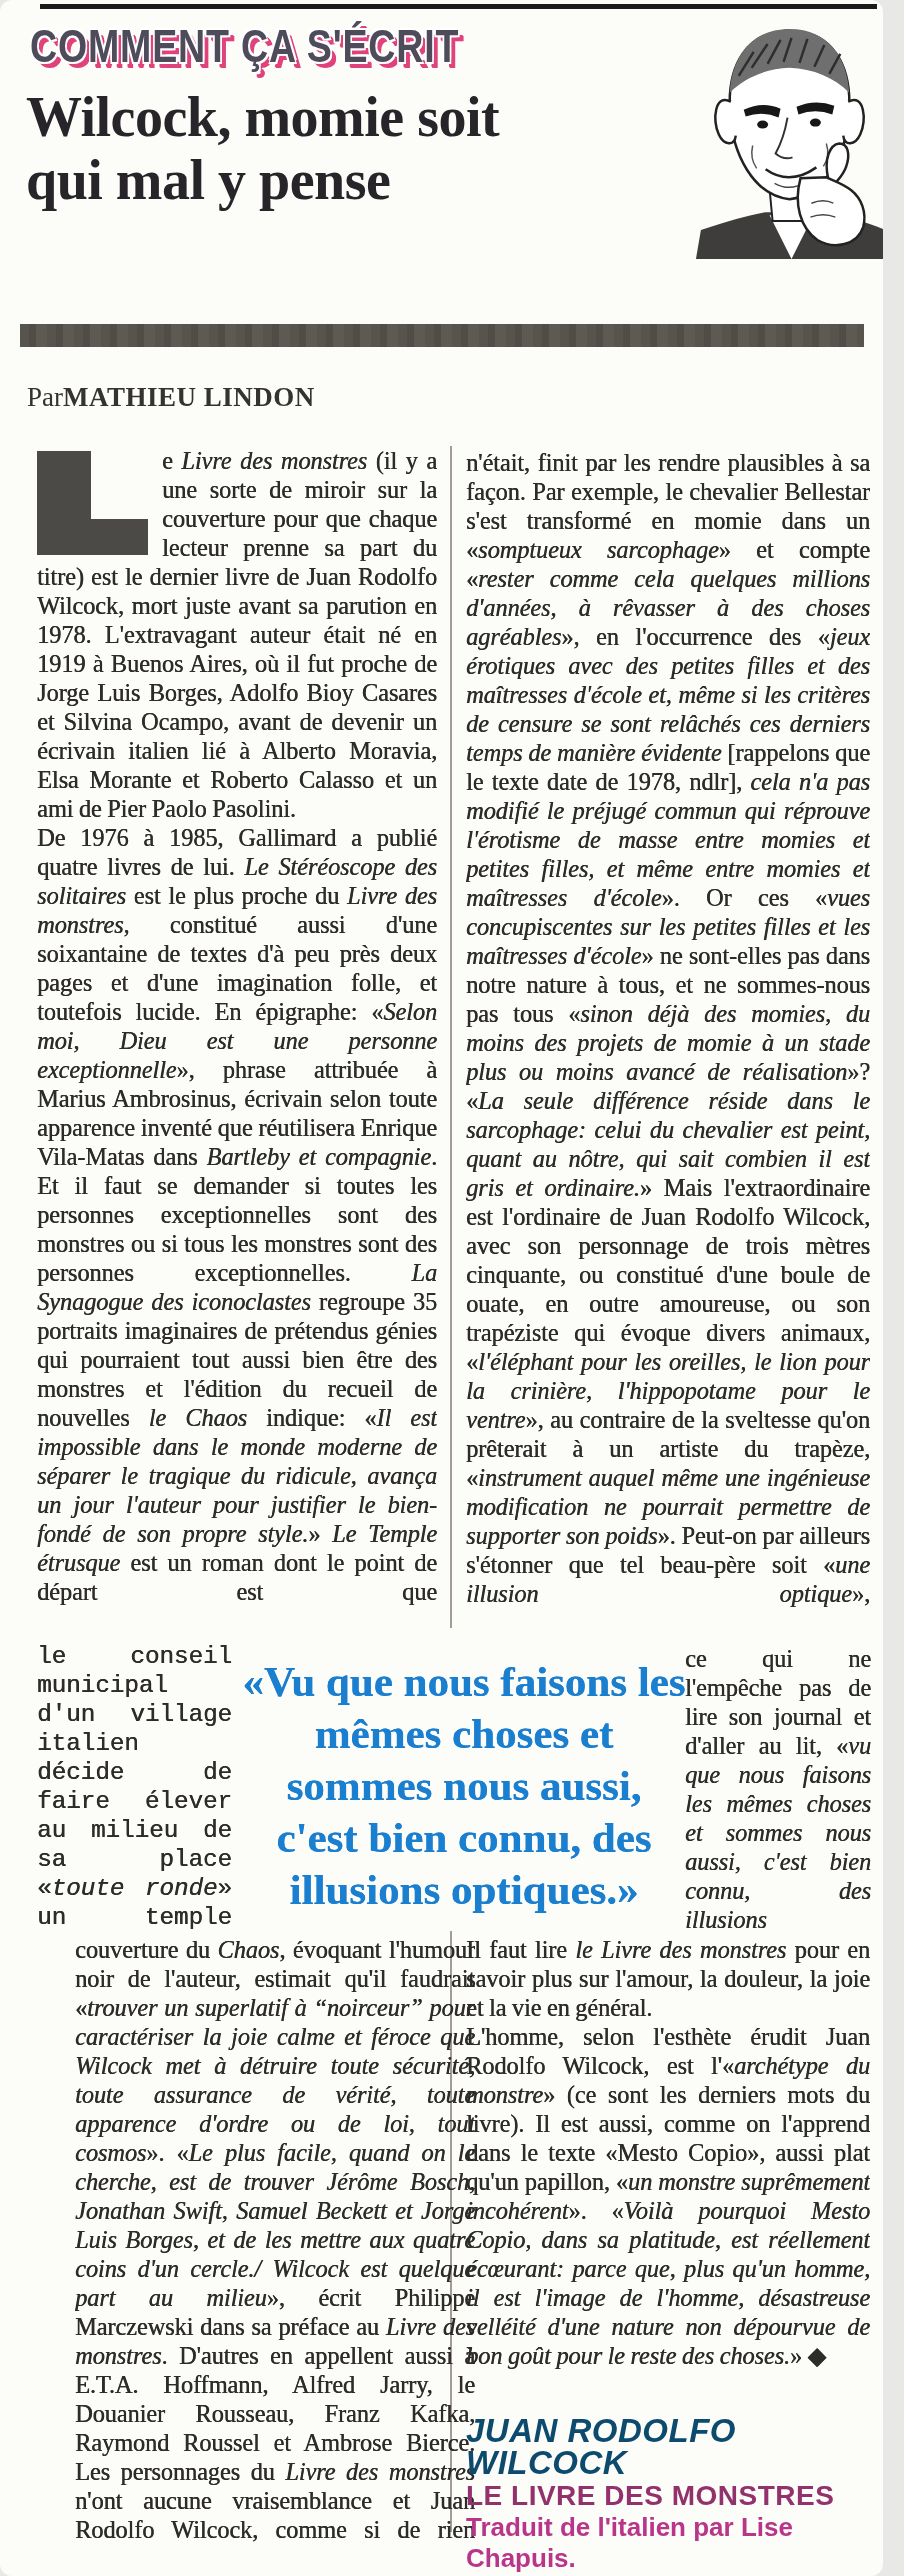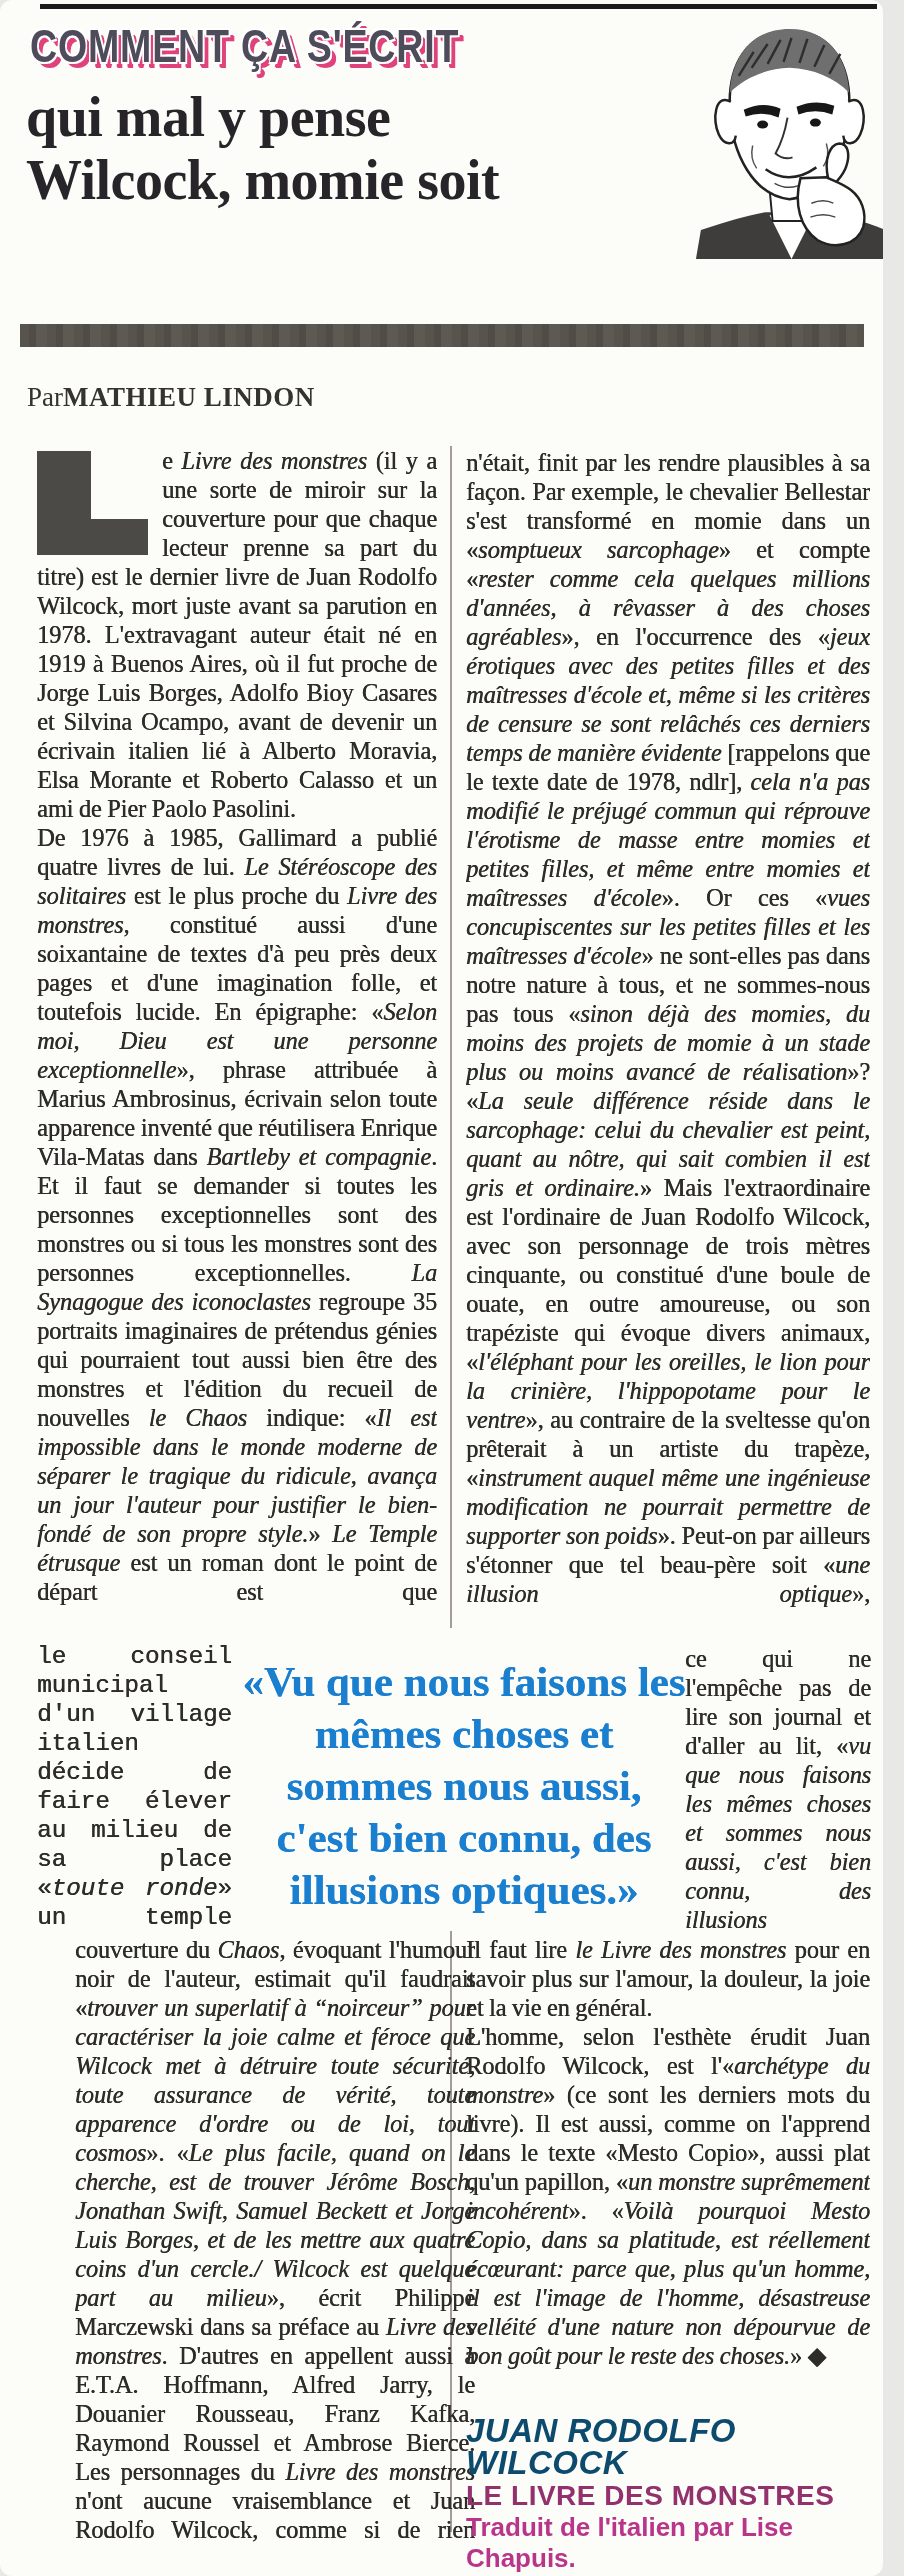--- a/index.html
+++ b/index.html
@@ -84,22 +84,22 @@
       <path d="M82,152 Q106,169 133,150" stroke="#222" stroke-width="2.5" fill="none"></path>
       <path d="M91,166 Q107,175 123,164" stroke="#444" stroke-width="1.5" fill="none"></path>
 
       <path d="M145,162 C140,141 147,127 156,126 C165,126 167,137 163,149 C160,158 155,162 151,167 Z" fill="#fff" stroke="#222" stroke-width="2.5"></path>
       <path d="M117,161 C110,187 117,211 134,223 C151,233 174,228 180,210 C184,195 178,181 168,173 C159,166 149,163 143,160 Z" fill="#fff" stroke="#222" stroke-width="2.5"></path>
       <path d="M128,186 Q140,181 150,186 M127,200 Q140,195 152,200" stroke="#444" stroke-width="1.5" fill="none"></path>
     </svg>
   </div>
 
   <div class="abs title">
+    <div>Wilcock, momie soit</div>
     <div>qui mal y pense</div>
-    <div>Wilcock, momie soit</div>
   </div>
 
   <div class="abs graybar"></div>
 
   <div class="abs byline"><span>Par</span><b>MATHIEU LINDON</b></div>
 
   <div class="abs vrule" style="left:450px;top:446px;height:1182px;"></div>
   <div class="abs vrule" style="left:450px;top:1931px;height:601px;"></div>
   <div class="abs vrule-right" style="left:898px;top:555px;height:1250px;"></div>
 

